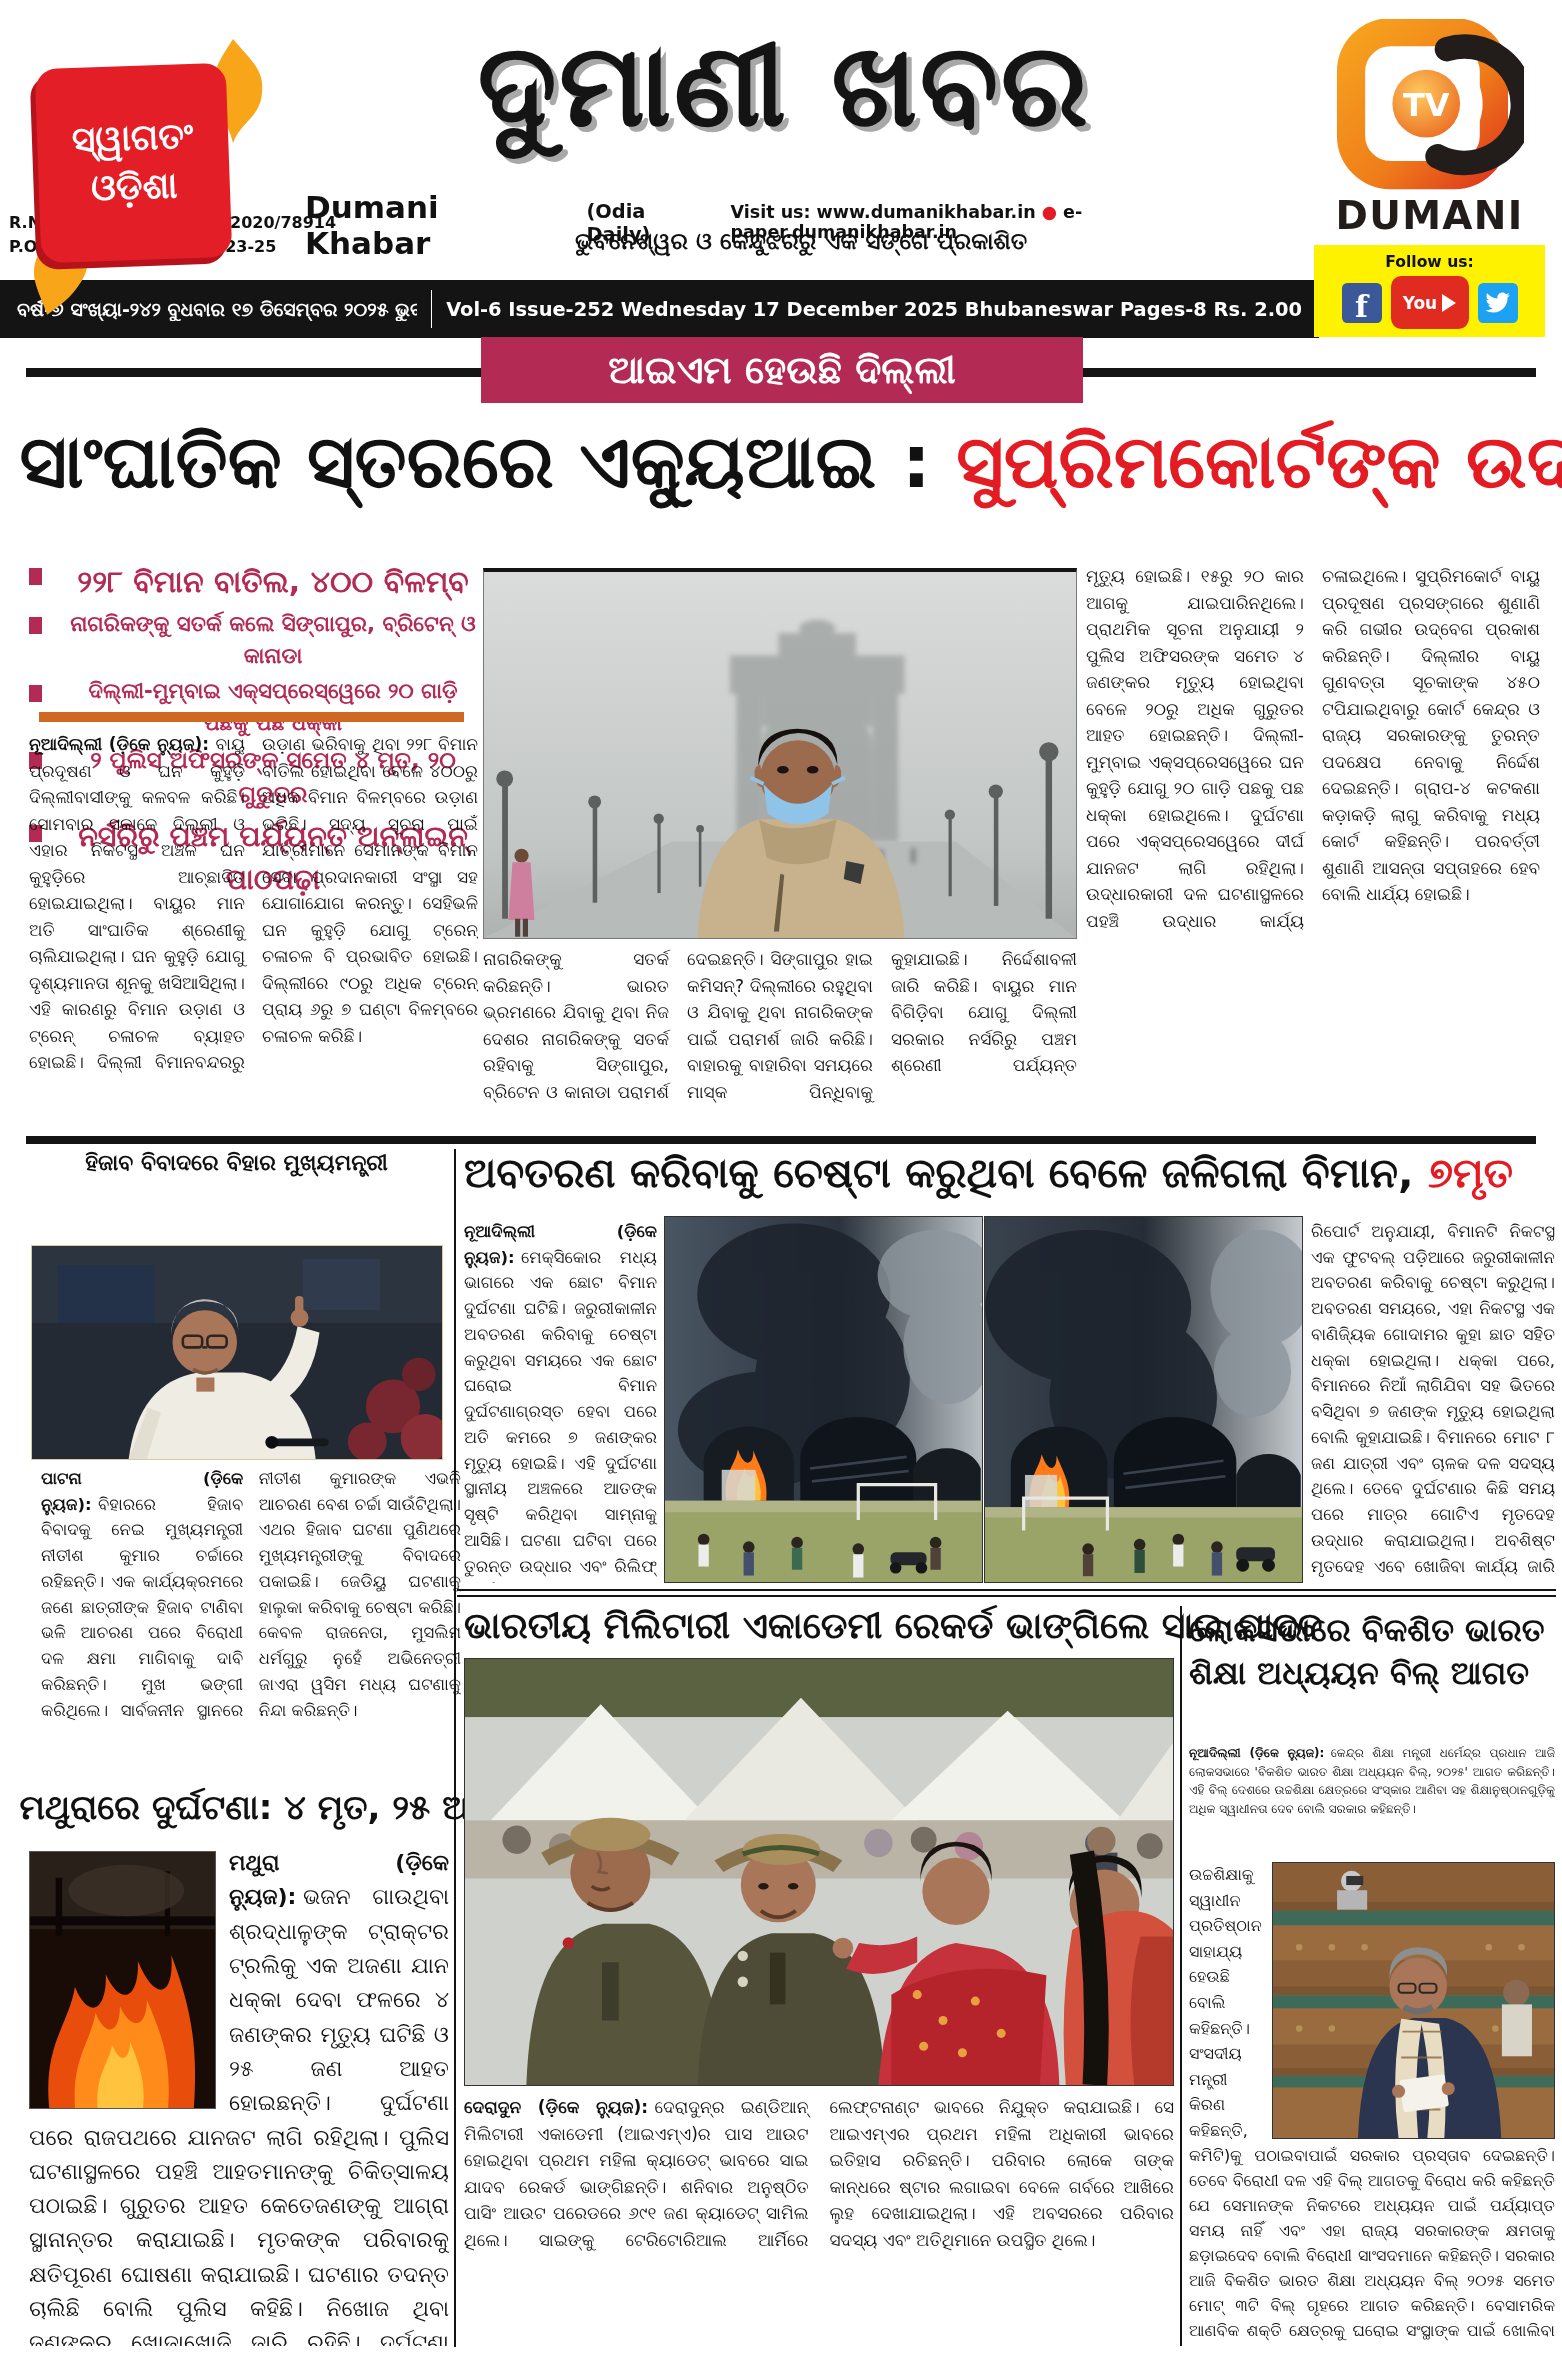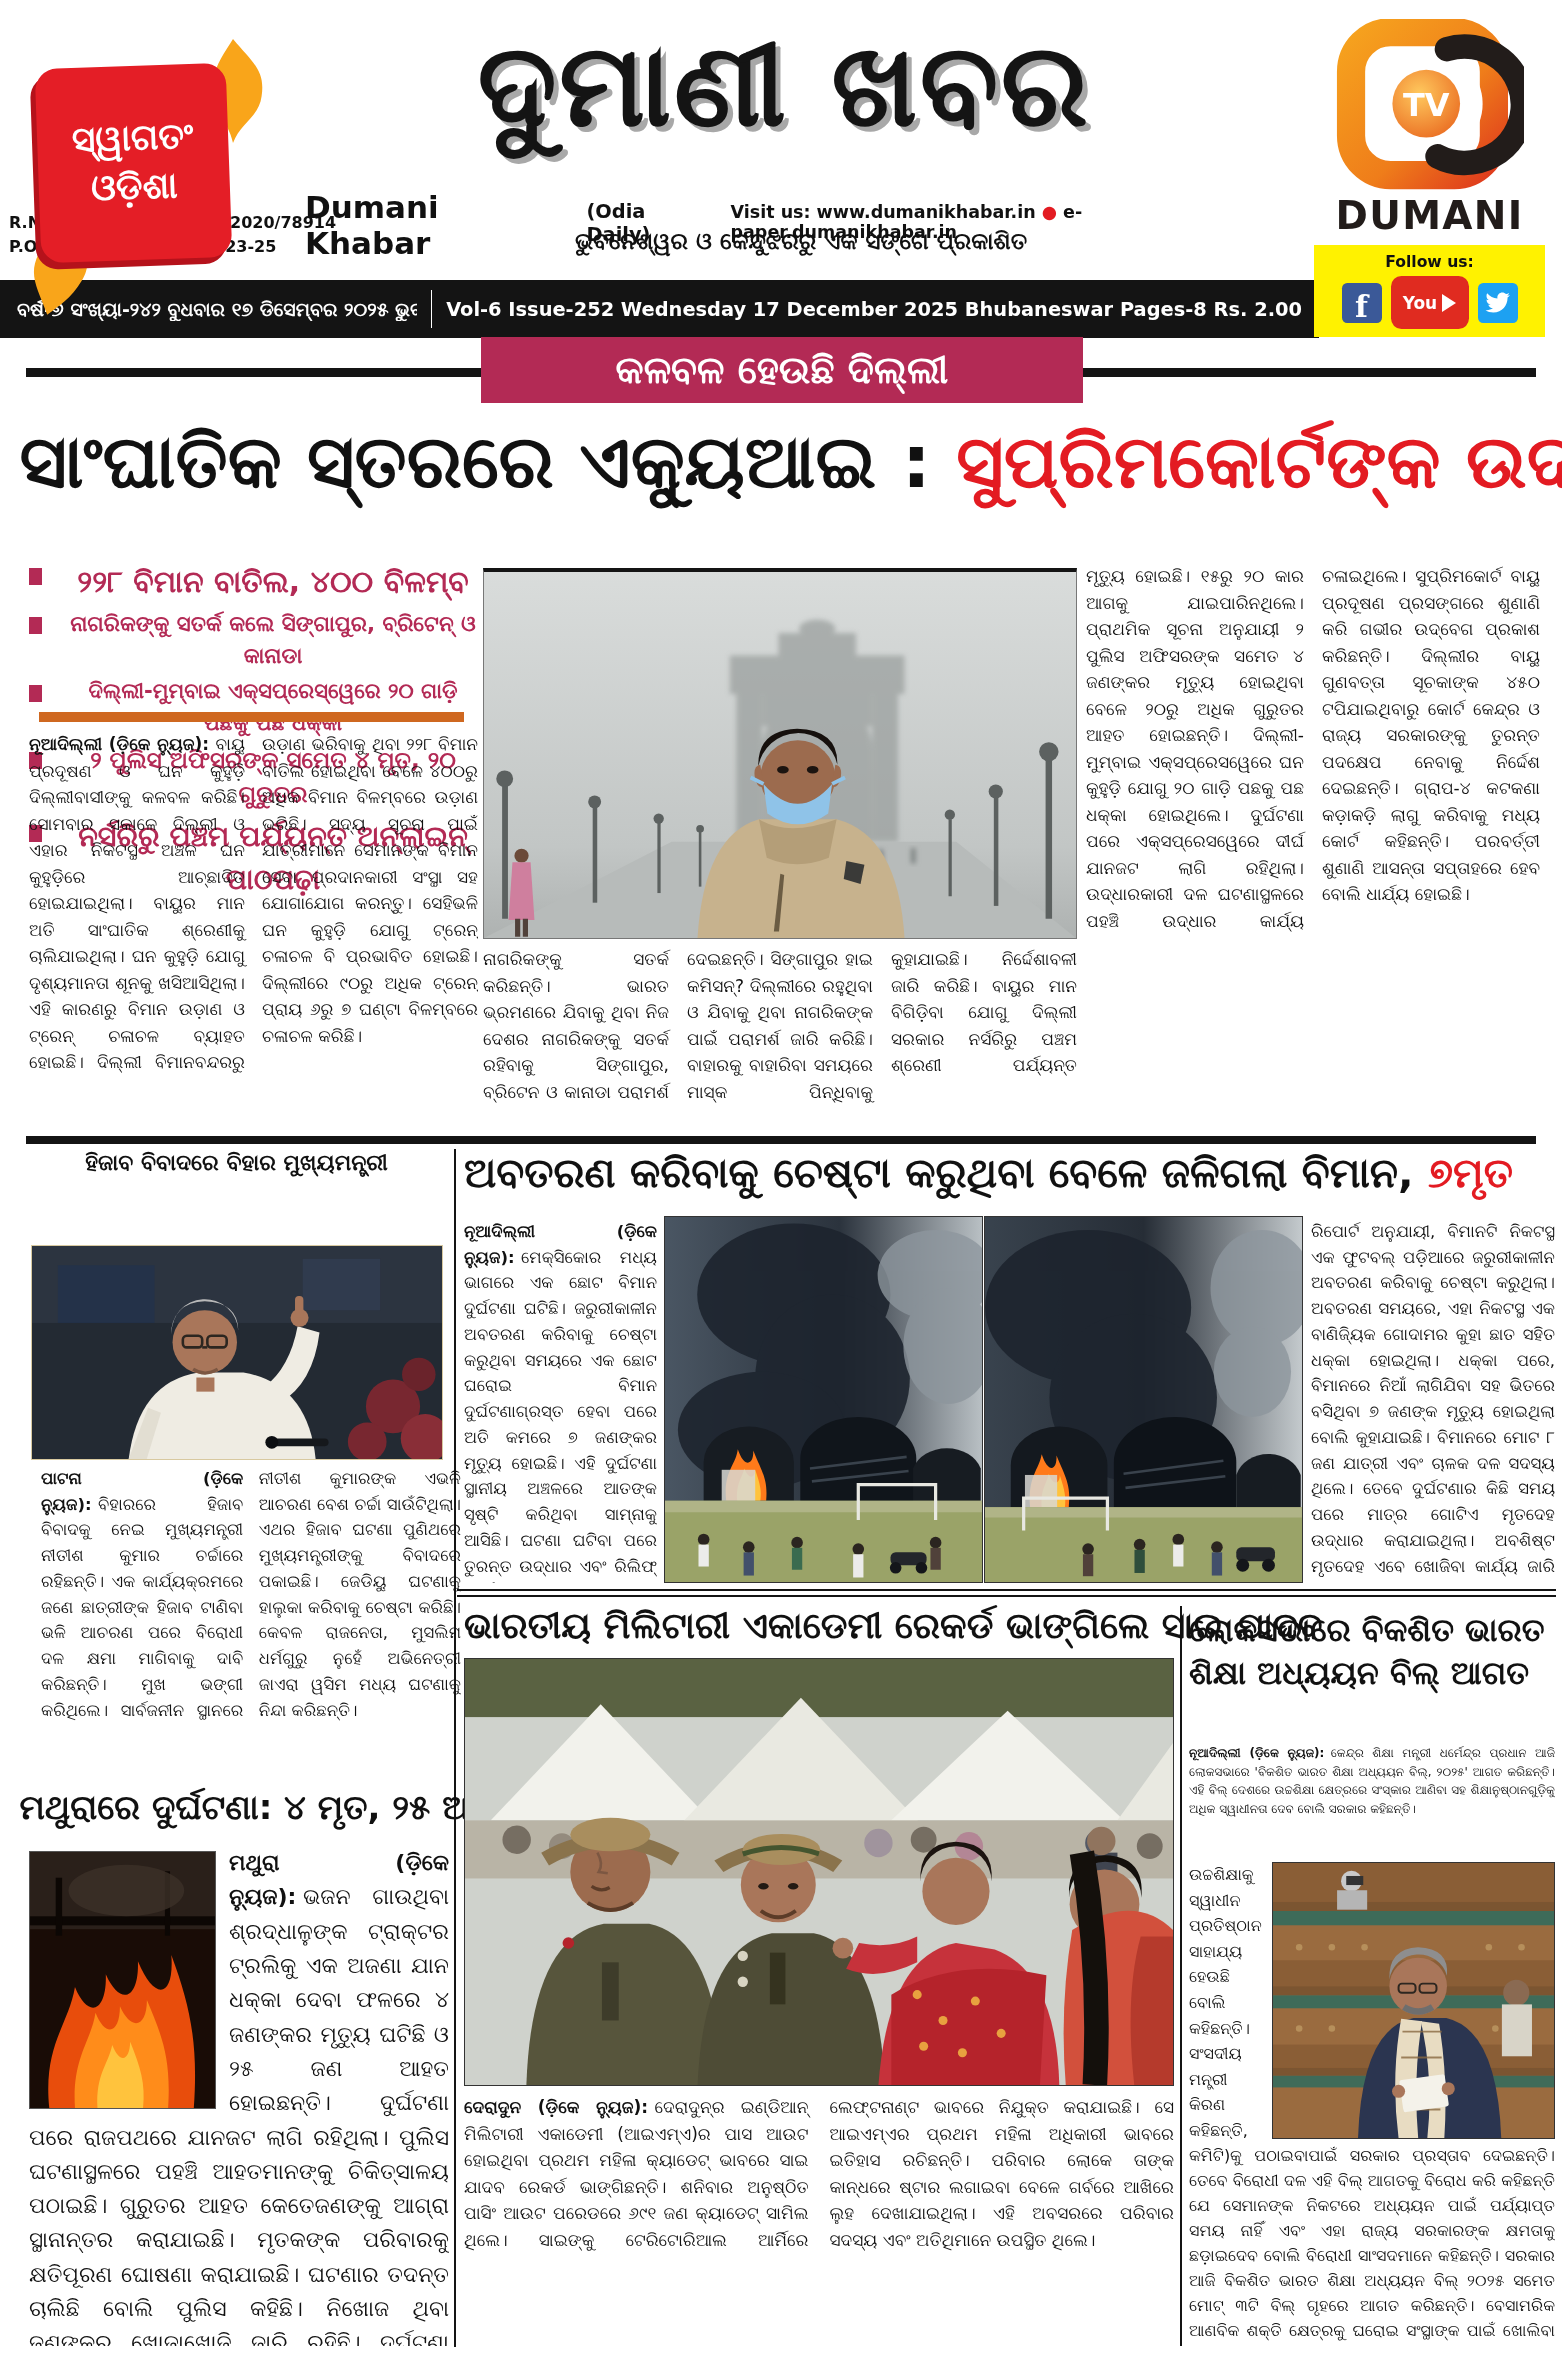--- a/index.html
+++ b/index.html
@@ -207,21 +207,21 @@
     </div>
   </div>
 
   <div class="datebar">
     <div class="od">ବର୍ଷ-୬  ସଂଖ୍ୟା-୨୪୨  ବୁଧବାର  ୧୭ ଡିସେମ୍ବର ୨୦୨୫  ଭୁବନେଶ୍ୱର  ପୃଷ୍ଠା ସଂଖ୍ୟା-୮  ମୂଲ୍ୟ : ୨.୦</div>
     <div class="sep"></div>
     <div class="en">Vol-6  Issue-252  Wednesday 17 December 2025  Bhubaneswar  Pages-8  Rs. 2.00</div>
   </div>
 
   <div class="rule1"></div>
-  <div class="banner">କଳବଳ ହେଉଛି ଦିଲ୍ଲୀ</div>
+  <div class="banner">ଆଇଏମ ହେଉଛି ଦିଲ୍ଲୀ</div>
 
   <div class="main-headline">
     <span>ସାଂଘାତିକ ସ୍ତରରେ ଏକ୍ୟୁଆଇ : </span><span class="red">ସୁପ୍ରିମକୋର୍ଟଙ୍କ ଉଦ୍‌ବେଗ</span>
   </div>
 
   <div class="bullets">
     <div class="bullet-item">
       <span class="sq"></span>
       <span class="tx">୨୨୮ ବିମାନ ବାତିଲ, ୪୦୦ ବିଳମ୍ବ</span>
     </div>

